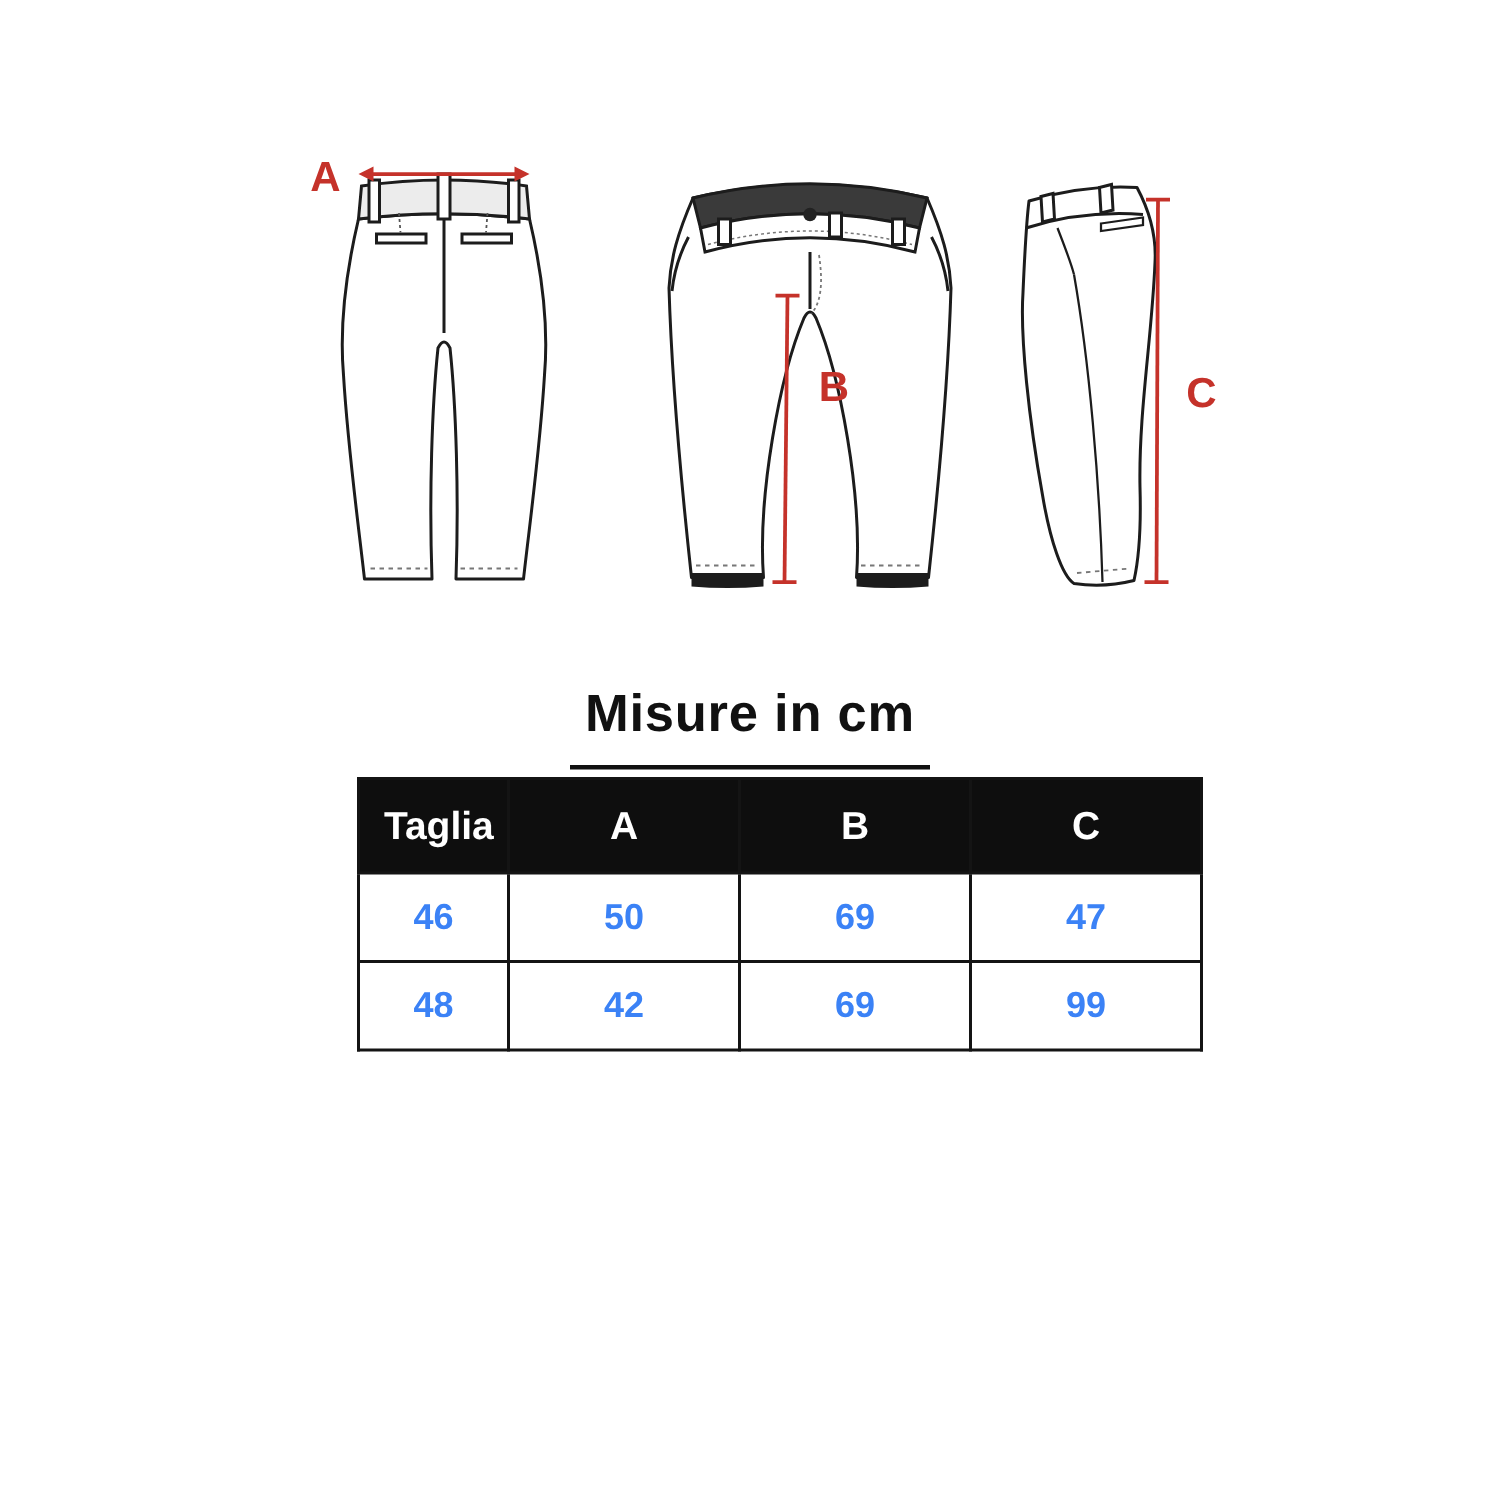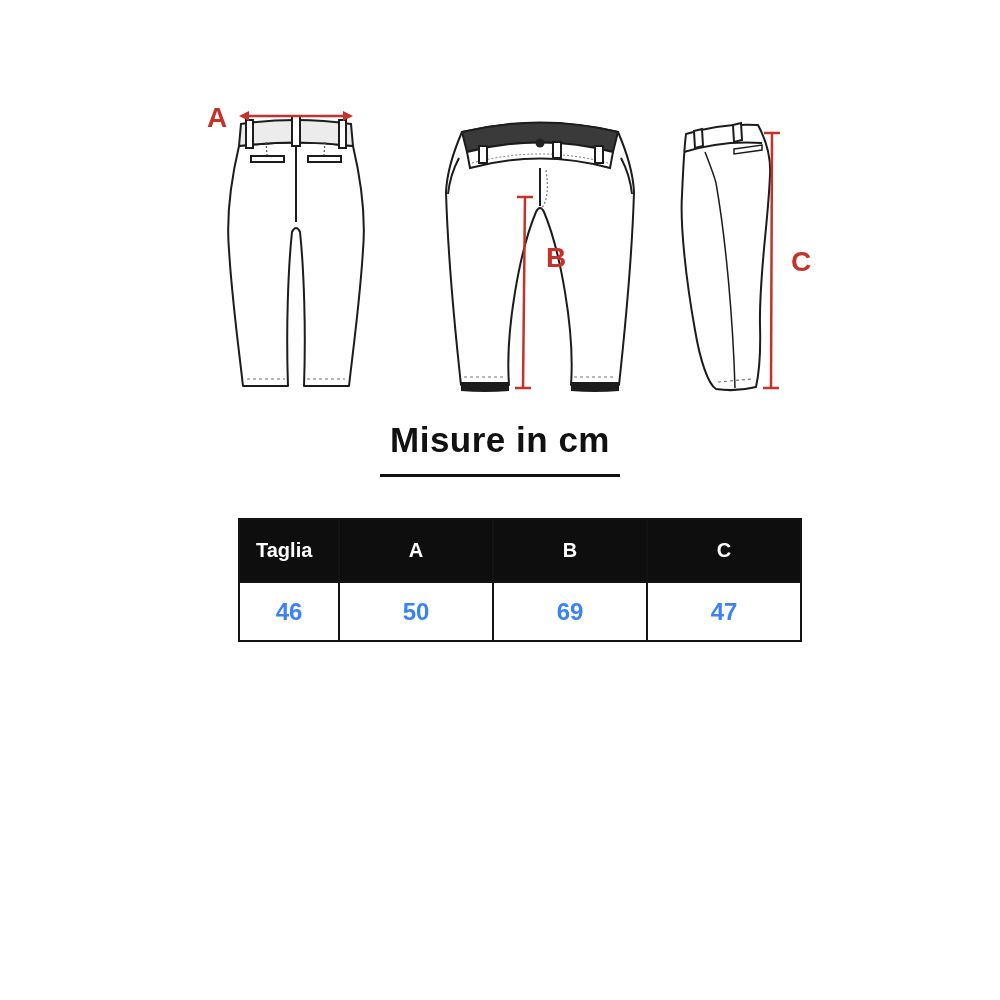--- a/index.html
+++ b/index.html
@@ -1,31 +1,31 @@
 <!DOCTYPE html>
 <html><head>
 <meta charset="utf-8">
 <style>
   html,body{margin:0;padding:0;background:#fff;}
   .canvas{position:relative;width:1000px;height:1000px;background:#ffffff;overflow:hidden;
           font-family:"Liberation Sans", sans-serif;}
   .illus{position:absolute;}
-  .title-wrap{position:absolute;left:0;top:420px;width:1000px;text-align:center;}
+  .title-wrap{position:absolute;left:0;top:456px;width:1000px;text-align:center;}
   .title{font-size:35px;font-weight:bold;color:#111;letter-spacing:0.5px;margin:0;}
   .title-underline{width:240px;height:3px;background:#111;margin:14px auto 0 auto;}
   table.size-table{position:absolute;left:238px;top:518px;width:562px;border-collapse:collapse;
                    table-layout:fixed;}
   table.size-table col.c0{width:100px}
   table.size-table col.c1{width:154px}
   table.size-table col.c2{width:154px}
   table.size-table col.c3{width:154px}
   table.size-table th, table.size-table td{border:2px solid #141414;}
   table.size-table thead tr{height:63px;}
   table.size-table tbody tr{height:59px;}
-  table.size-table th{background:#0e0e0e;color:#ffffff;font-size:20px;font-weight:bold;
+  table.size-table th{background:#0e0e0e;color:#ffffff;font-size:26px;font-weight:bold;
                       text-align:center;}
   table.size-table th.first{text-align:left;padding-left:16px;}
   table.size-table td{background:#ffffff;color:#3b82f6;font-size:24px;font-weight:bold;
                       text-align:center;}
   svg text.red-label{font-family:"Liberation Sans", sans-serif;font-weight:bold;}
 </style>
 </head>
 <body>
 
 <div class="canvas">
@@ -149,16 +149,22 @@
         <th>C</th>
       </tr>
     </thead>
     <tbody>
       <tr>
         <td>46</td>
         <td>50</td>
         <td>69</td>
         <td>47</td>
       </tr>
+      <tr>
+        <td>48</td>
+        <td>42</td>
+        <td>69</td>
+        <td>99</td>
+      </tr>
     </tbody>
   </table>
 
 </div>
 
 </body></html>

